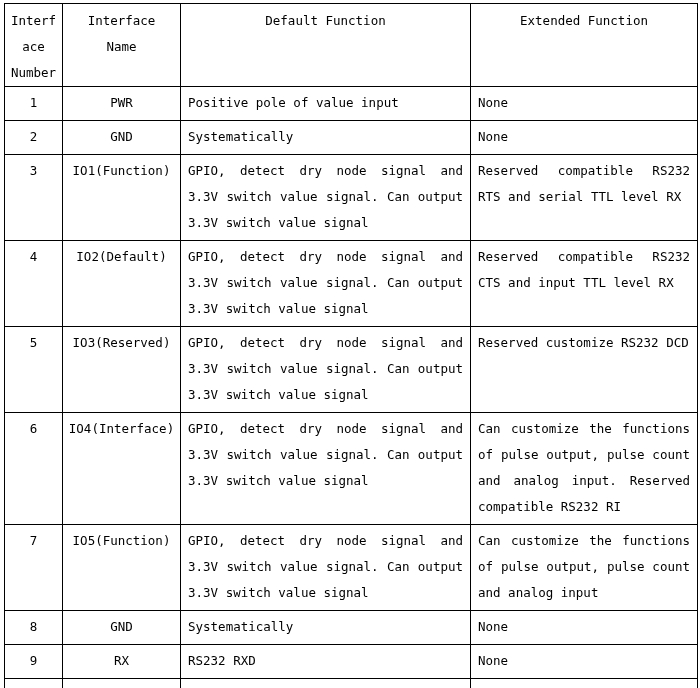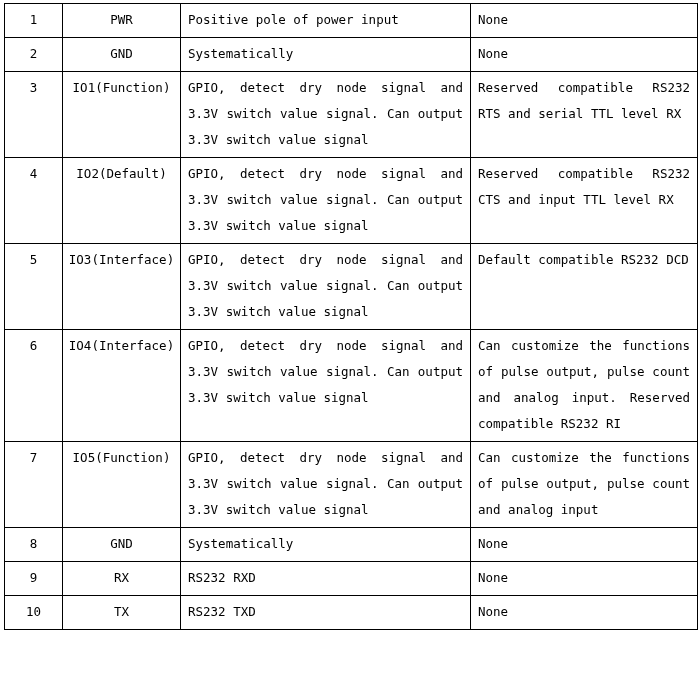--- a/index.html
+++ b/index.html
@@ -85,30 +85,48 @@
 
 <div id="table-wrap">
   <table class="iface">
     <colgroup>
       <col class="c-num">
       <col class="c-name">
       <col class="c-def">
       <col class="c-ext">
     </colgroup>
     <tbody>
+      <tr class="head">
+        <td class="h-num">
+          <div class="cellpad">
+            <div>Interf</div>
+            <div>ace</div>
+            <div>Number</div>
+          </div>
+        </td>
+        <td>
+          <div class="cellpad">Interface Name</div>
+        </td>
+        <td>
+          <div class="cellpad" style="text-align:center;">Default Function</div>
+        </td>
+        <td>
+          <div class="cellpad" style="text-align:center;">Extended Function</div>
+        </td>
+      </tr>
 
     <tr class="r-short">
           <td class="num">
             <div class="cellpad">1</div>
           </td>
           <td class="name">
             <div class="cellpad">PWR</div>
           </td>
           <td class="def">
-            <div class="cellpad">Positive pole of power input</div>
+            <div class="cellpad">Positive pole of value input</div>
           </td>
           <td class="ext">
             <div class="cellpad">None</div>
           </td>
         </tr>
         <tr class="r-short">
           <td class="num">
             <div class="cellpad">2</div>
           </td>
           <td class="name">
@@ -147,27 +165,27 @@
           </td>
           <td class="ext">
             <div class="cellpad">Reserved compatible RS232 CTS and input TTL level RX</div>
           </td>
         </tr>
         <tr class="r-tall">
           <td class="num">
             <div class="cellpad">5</div>
           </td>
           <td class="name">
-            <div class="cellpad">IO3(Interface)</div>
-          </td>
-          <td class="def">
-            <div class="cellpad justify-last-left">GPIO, detect dry node signal and 3.3V switch value signal. Can output 3.3V switch value signal</div>
-          </td>
-          <td class="ext">
-            <div class="cellpad">Default compatible RS232 DCD</div>
+            <div class="cellpad">IO3(Reserved)</div>
+          </td>
+          <td class="def">
+            <div class="cellpad justify-last-left">GPIO, detect dry node signal and 3.3V switch value signal. Can output 3.3V switch value signal</div>
+          </td>
+          <td class="ext">
+            <div class="cellpad">Reserved customize RS232 DCD</div>
           </td>
         </tr>
         <tr class="r-xtall">
           <td class="num">
             <div class="cellpad">6</div>
           </td>
           <td class="name">
             <div class="cellpad">IO4(Interface)</div>
           </td>
           <td class="def">

